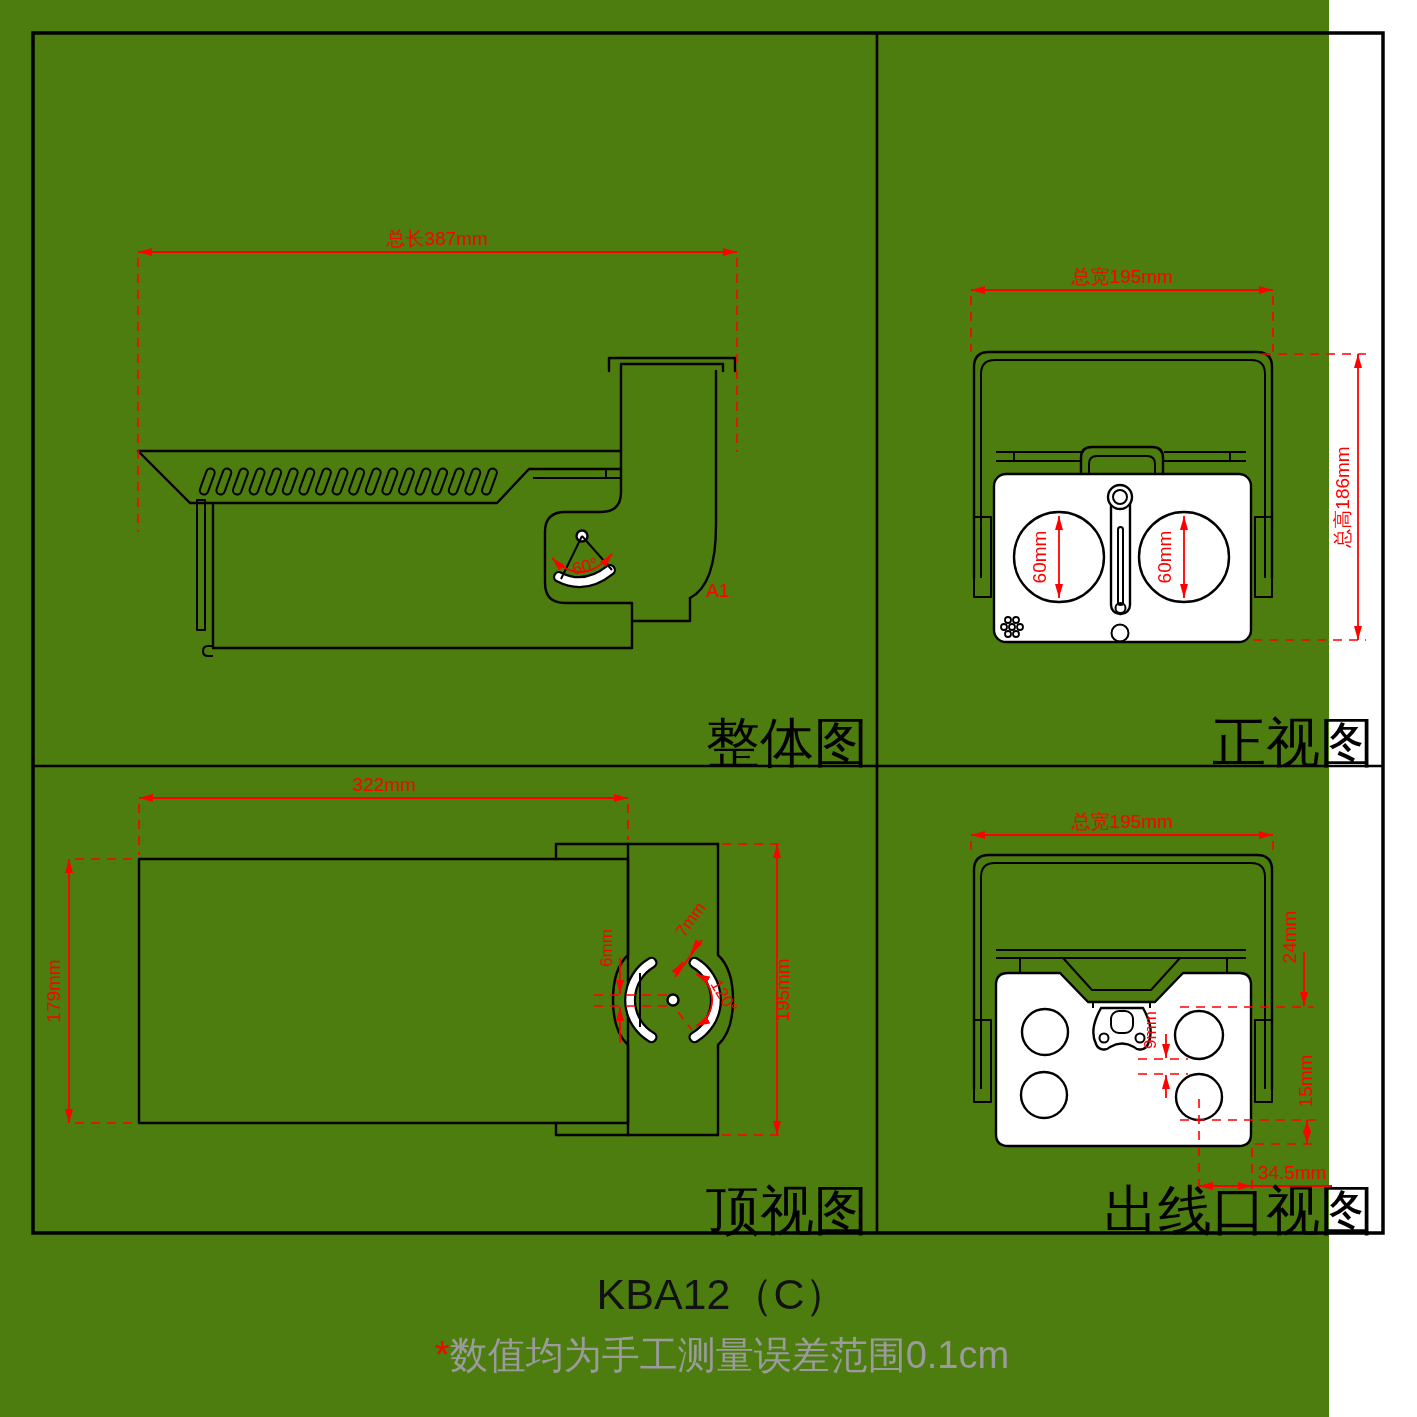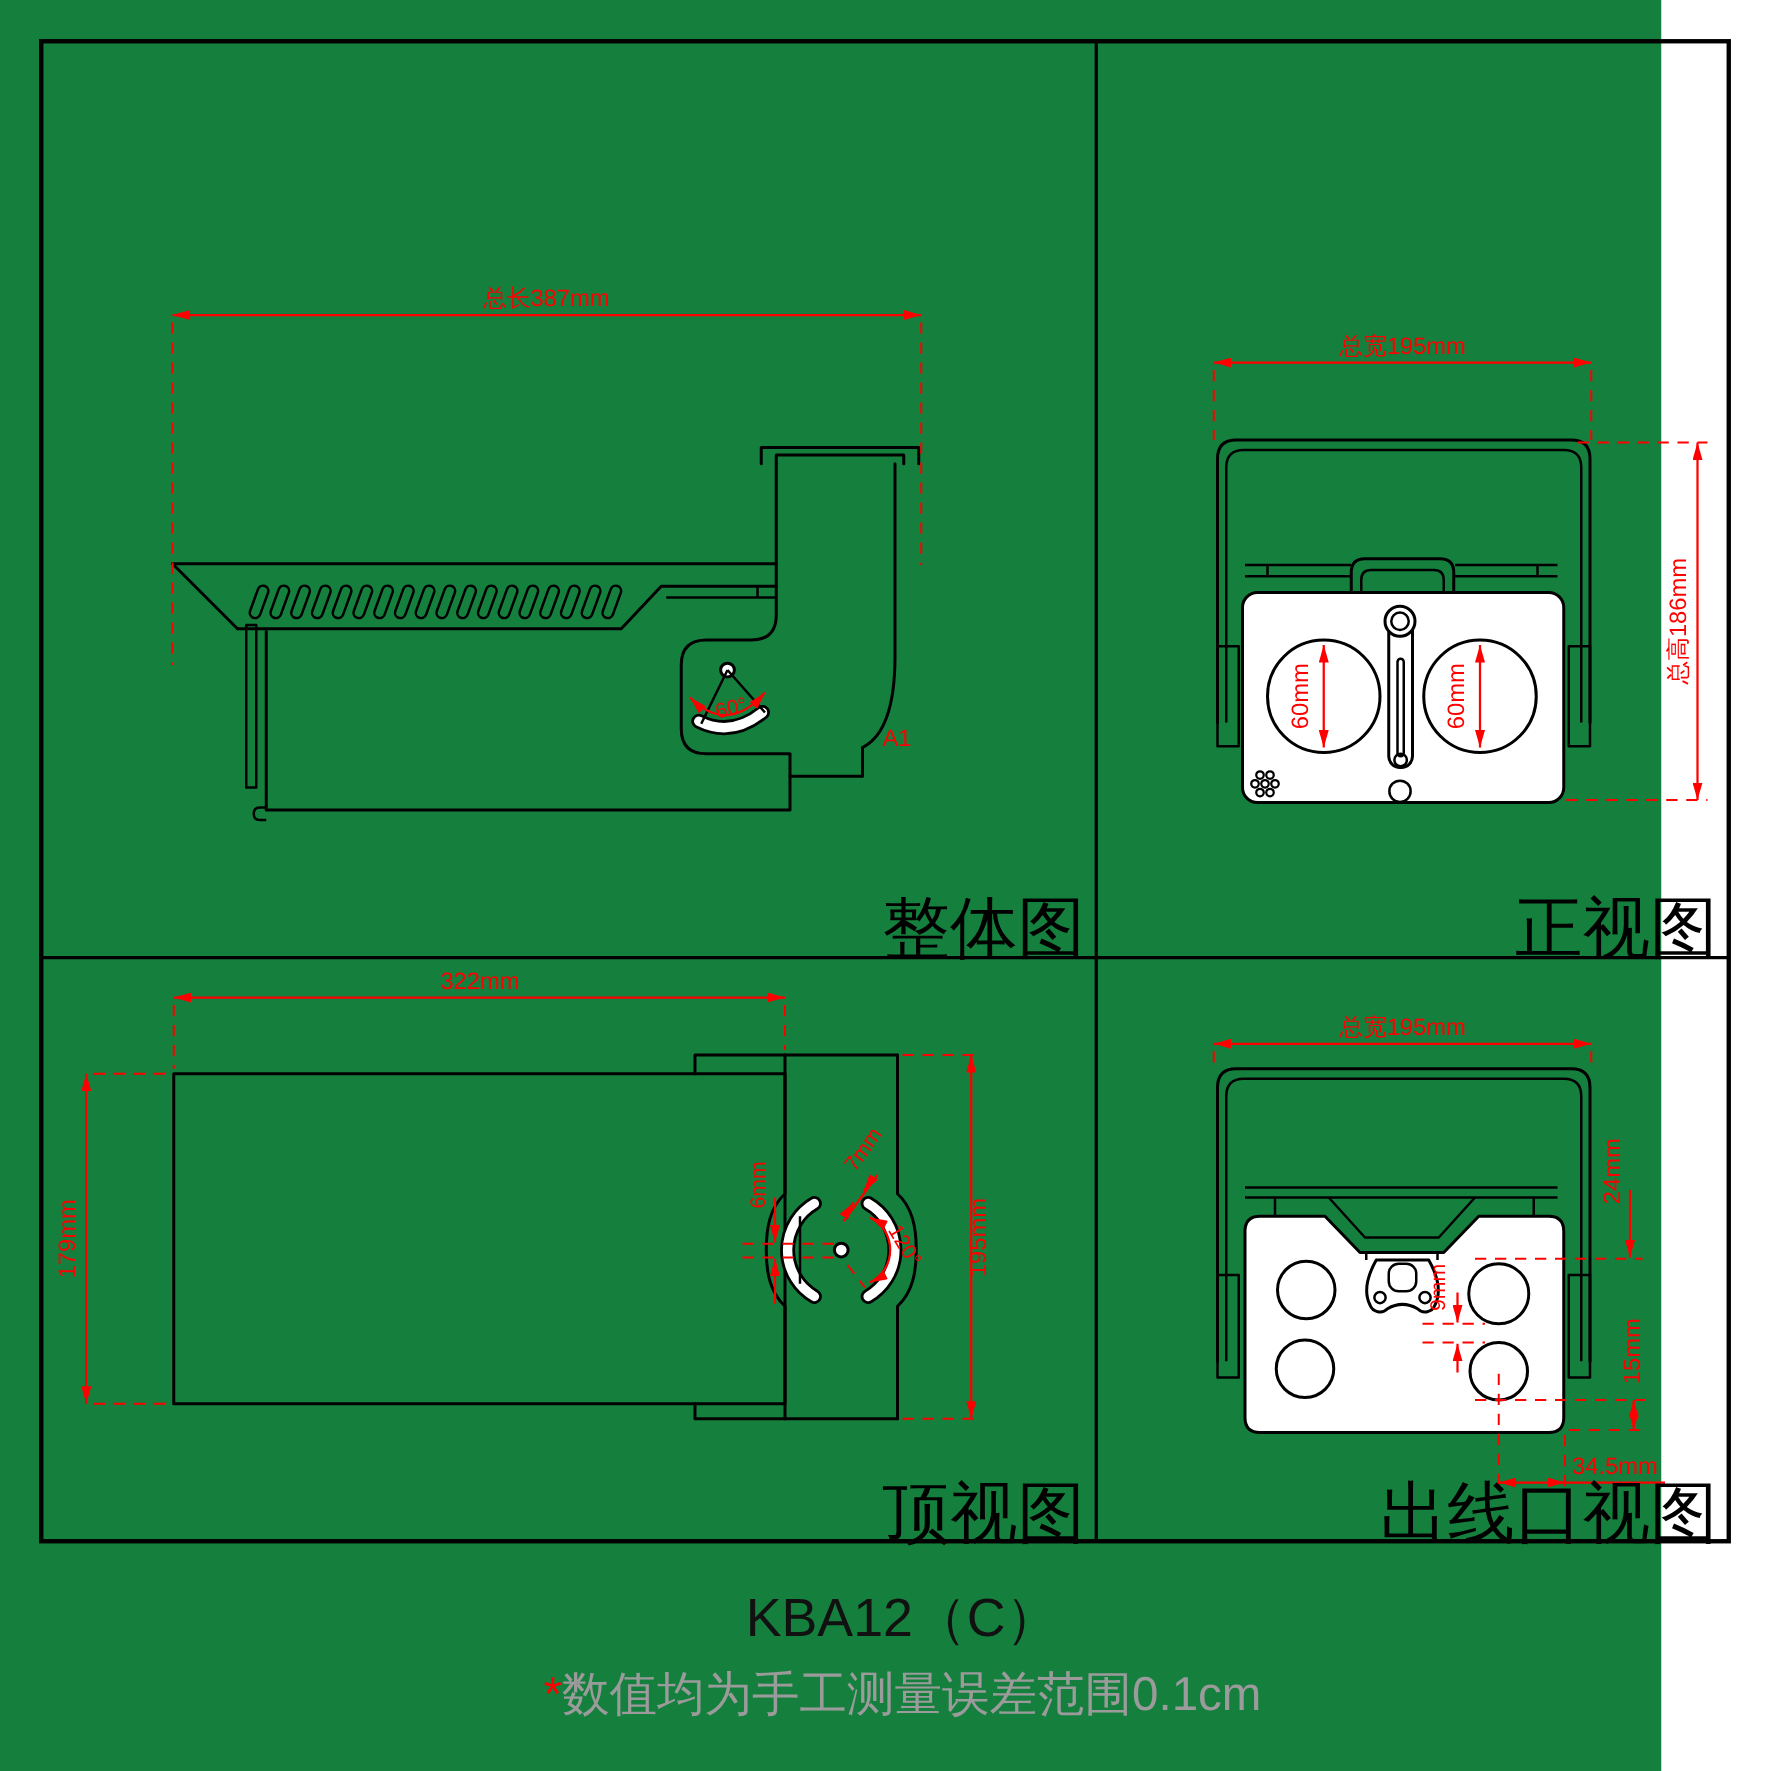--- a/index.html
+++ b/index.html
@@ -1,16 +1,16 @@
 <!DOCTYPE html>
 <html><head>
 <meta charset="utf-8">
 <style>
   html,body{margin:0;padding:0;background:#ffffff;}
-  .stage{width:1329px;height:1417px;position:relative;background:#15803d;
+  .stage{width:1329px;height:1417px;position:relative;background:#4d7c0f;
          font-family:"Liberation Sans", sans-serif;}
   svg{display:block;}
   .ln{stroke:#000;stroke-width:2.4;fill:none;stroke-linejoin:round;stroke-linecap:round;}
   .lnt{stroke:#000;stroke-width:2;fill:none;stroke-linejoin:round;}
   .lnf{stroke:#000;stroke-width:2.4;fill:#fff;stroke-linejoin:round;}
   .wov{stroke:#fff;stroke-width:7.5;fill:none;stroke-linecap:round;}
   .bov{stroke:#000;stroke-width:12;fill:none;stroke-linecap:round;}
   .dim{stroke:#ff0000;stroke-width:1.8;fill:none;}
   .dimd{stroke:#ff0000;stroke-width:1.6;fill:none;stroke-dasharray:9 7;}
   .dimt{fill:#ff0000;font-size:19px;font-family:"Liberation Sans",sans-serif;}

